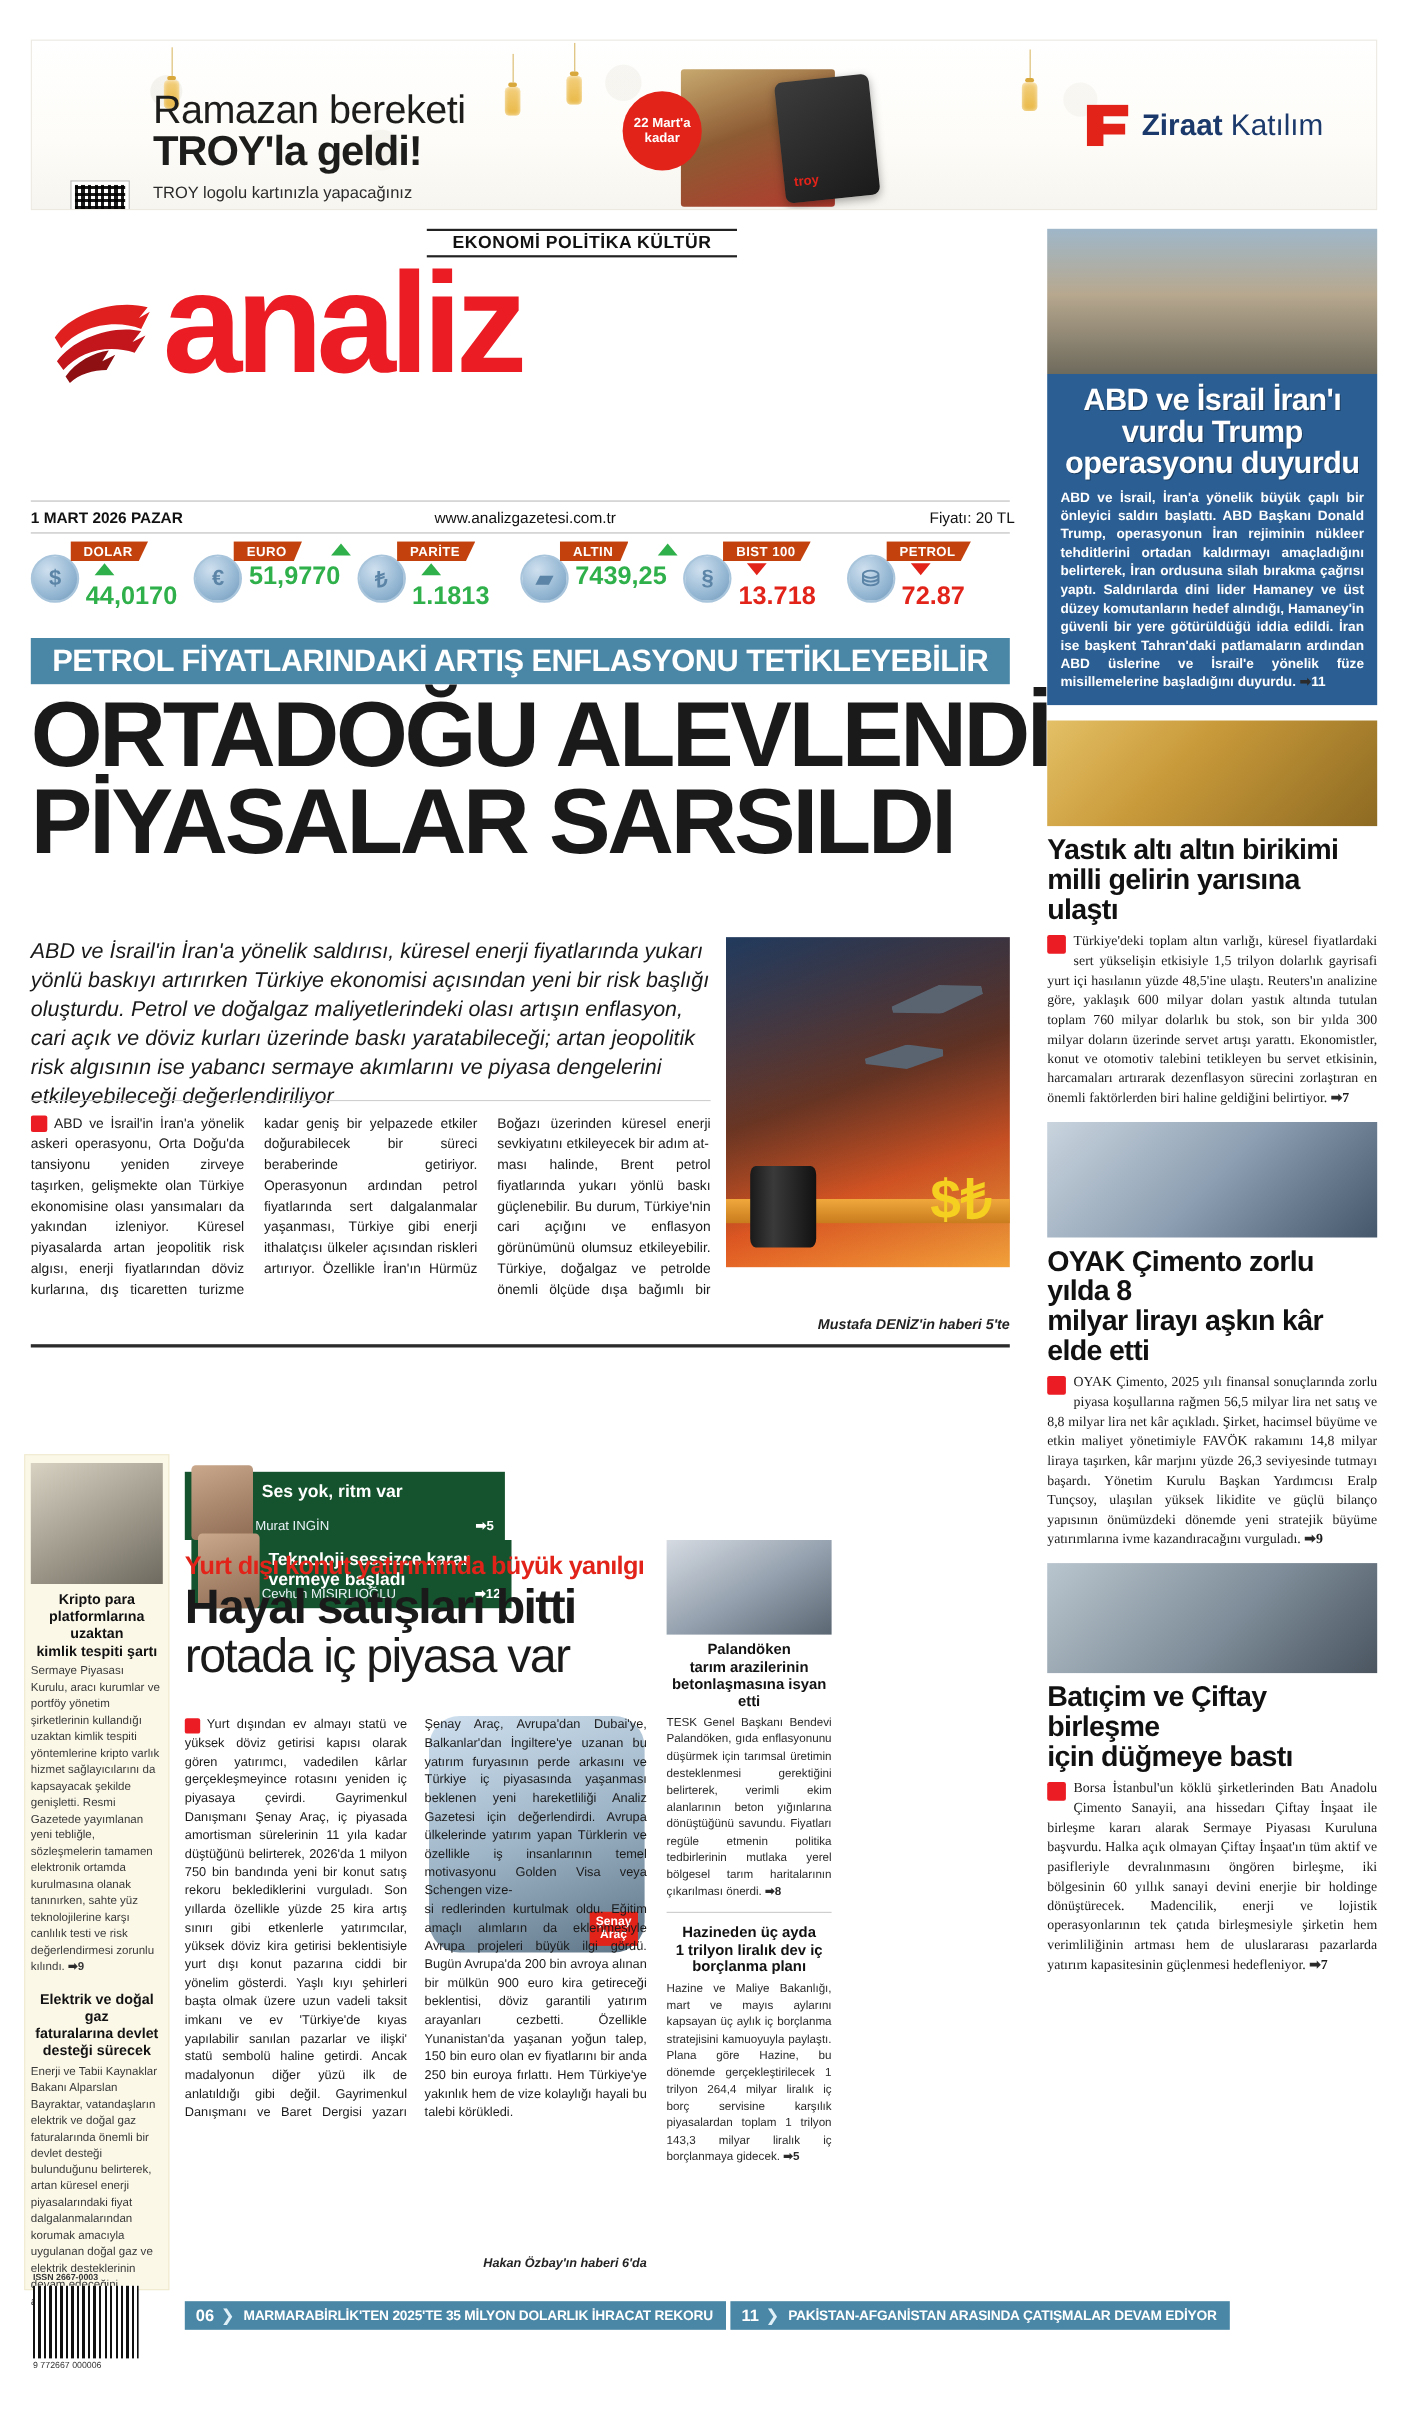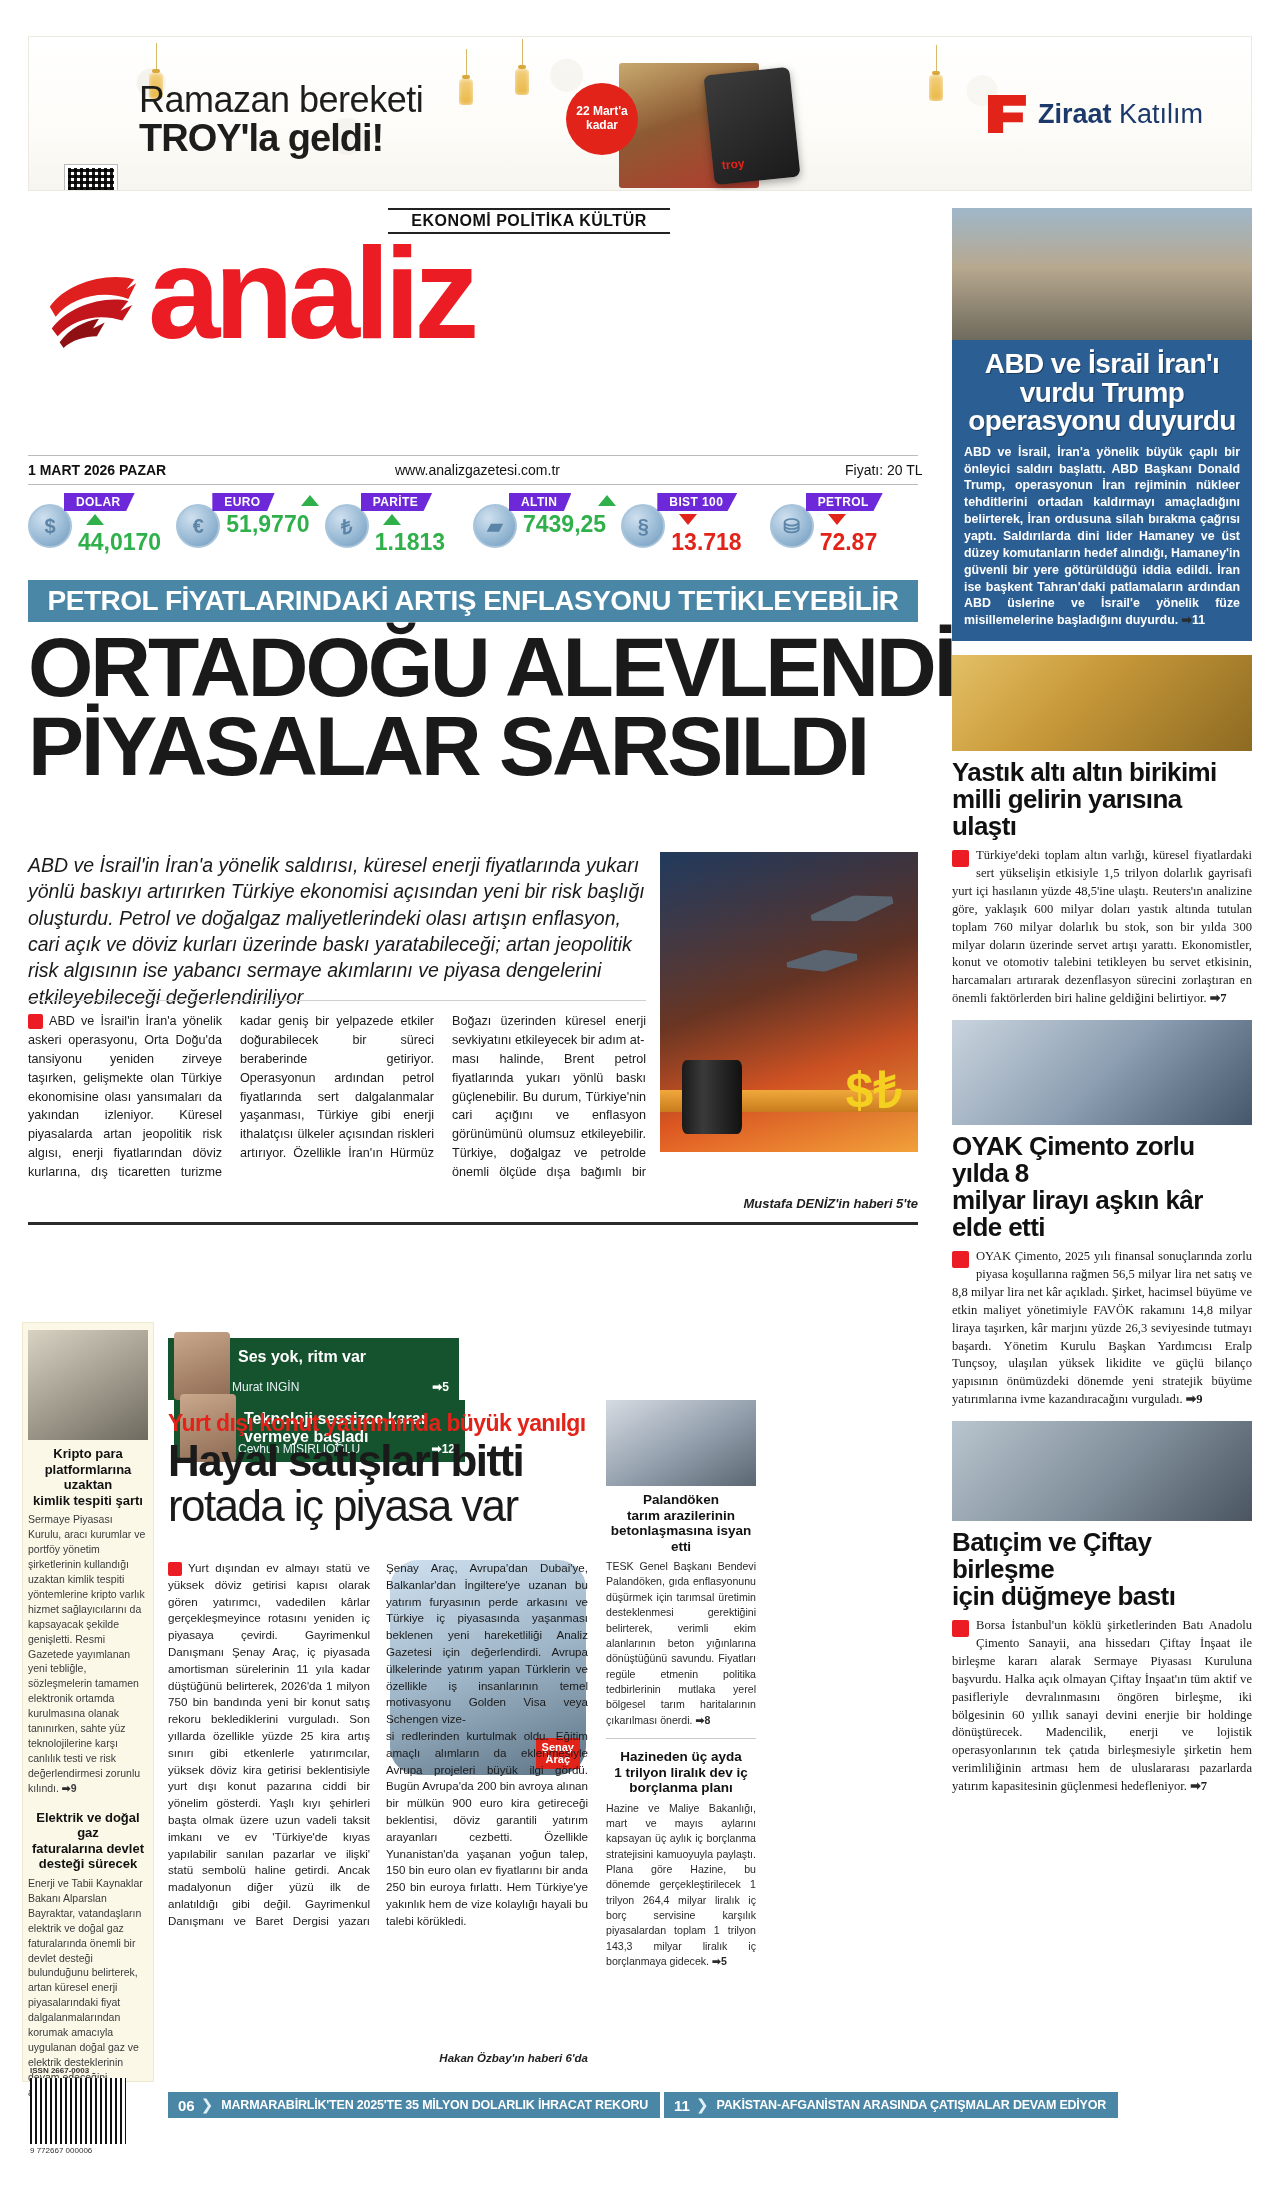--- a/index.html
+++ b/index.html
@@ -114,21 +114,21 @@
   .tick { position:relative; flex:1; display:flex; align-items:flex-start; }
   .coin {
     width:44px;height:44px;border-radius:50%;
     background: radial-gradient(circle at 34% 30%, #cfe0ef, #8fb3d0 65%, #6f96b8);
     border:2px solid #a9c5dc; flex:0 0 44px; margin-top:12px;
     display:flex;align-items:center;justify-content:center;
     color:#5b84a6; font-size:20px; font-weight:700;
   }
   .tick-right { margin-left:-8px; }
   .tick-label {
-    background:#6d28d9; color:#fff; font-size:12px; font-weight:800;
+    background:#c2410c; color:#fff; font-size:12px; font-weight:800;
     padding:2px 14px 2px 12px; letter-spacing:.4px;
     clip-path: polygon(0 0, 100% 0, 88% 100%, 0 100%);
     display:inline-block;
   }
   .tick-val { font-size:23px; font-weight:600; margin-top:2px; padding-left:14px; line-height:1; }
   .tick-val.up { color:#2fb04a; }
   .tick-val.down { color:#e2231a; }
   .arrow { display:inline-block; width:0;height:0; margin-left:22px; }
   .arrow.up { border-left:9px solid transparent;border-right:9px solid transparent;border-bottom:11px solid #2fb04a; }
   .arrow.down { border-left:9px solid transparent;border-right:9px solid transparent;border-top:11px solid #e2231a; }
@@ -284,20 +284,24 @@
         </div>
       <div class="lantern" style="left:900px;top:2px">
           <div class="cord"></div>
           <div class="cap"></div>
           <div class="body"></div>
         </div>
     </div>
     <div class="ad-h1">Ramazan bereketi</div>
     <div class="ad-h2">TROY'la geldi!</div>
     <div class="qr"></div>
+    <div class="ad-body">
+      <div>TROY logolu kartınızla yapacağınız</div>
+      <div><span>her market alışverişinizde </span><b>%10</b><span> toplamda </span><b>2.000 TL</b><span> kazanın.</span></div>
+    </div>
     <div class="adshot"></div>
     <div class="adcard">
         <span class="troy">troy</span>
       </div>
     <div class="badge22">22 Mart'a kadar</div>
     <div class="ziraat">
       <div class="ziraat-mark"></div>
       <div class="ziraat-text"><b>Ziraat</b> <span>Katılım</span></div>
     </div>
   </div>

